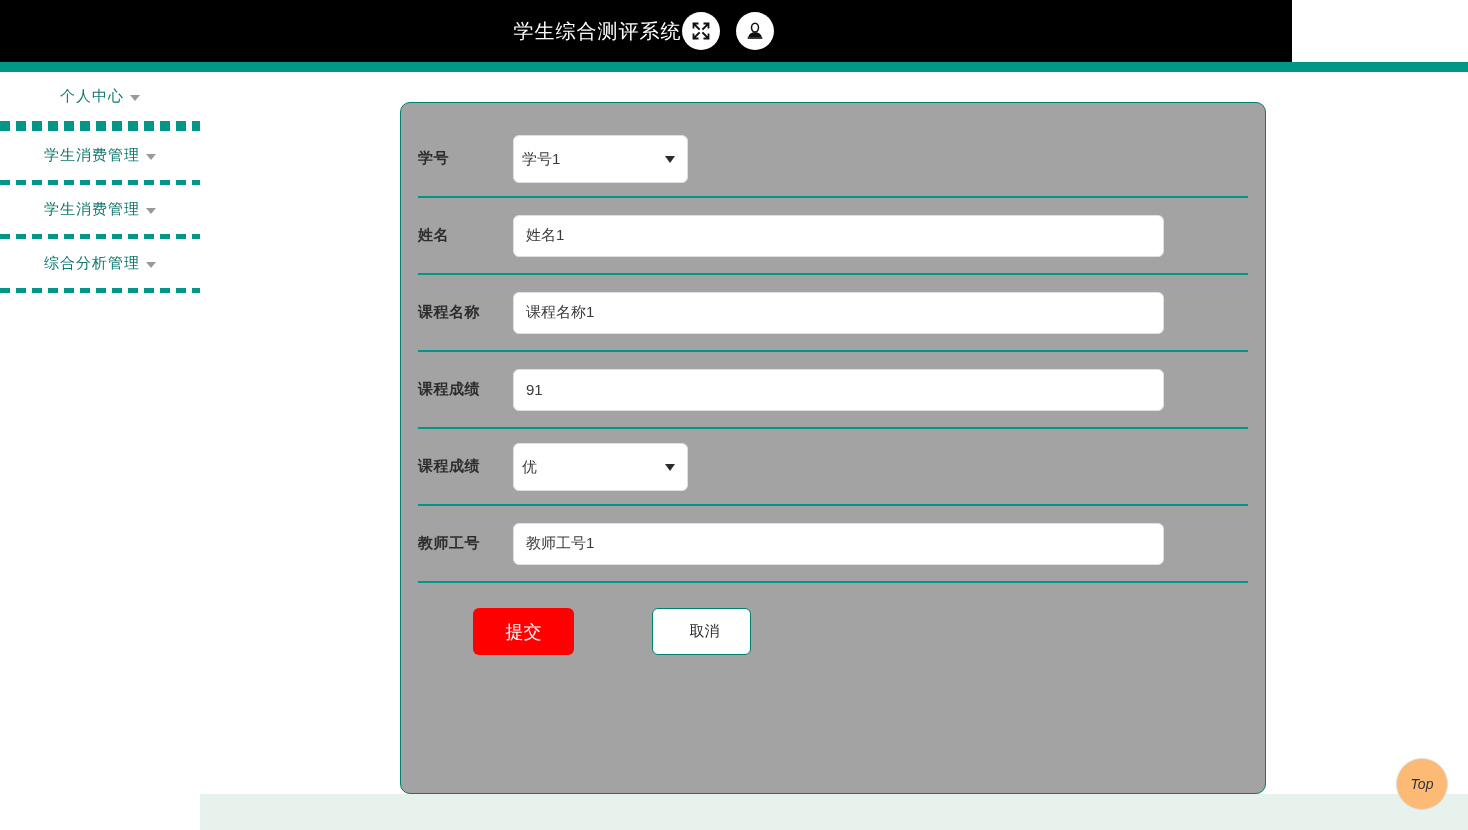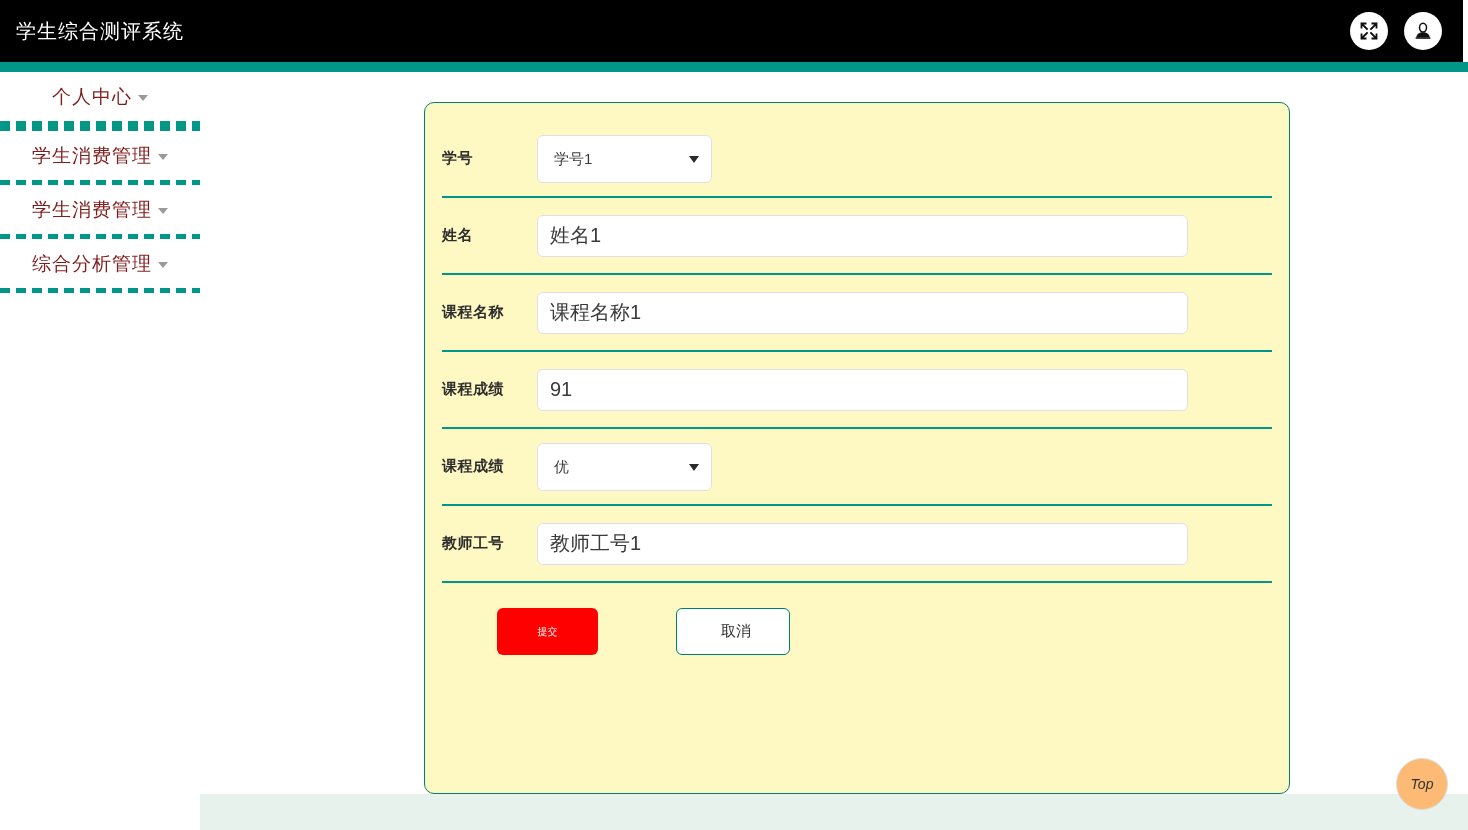--- a/index.html
+++ b/index.html
@@ -8,25 +8,25 @@
     width: 1468px; height: 830px;
     overflow: hidden;
     background: #ffffff;
     font-family: "Liberation Sans", "DejaVu Sans", sans-serif;
   }
 
   
   #top-header {
     position: absolute;
     top: 0; left: 0;
-    width: 1463px; height: 62px;
+    width: 1292px; height: 62px;
     background: #000000;
     display: flex;
     align-items: center;
-    justify-content: space-between;
+    justify-content: center;
   }
   #app-title {
     color: #ffffff;
     font-size: 20px;
     letter-spacing: 1px;
     padding-left: 16px;
     white-space: nowrap;
   }
   #header-actions {
     display: flex;
@@ -61,22 +61,22 @@
   }
   .nav-item {
     height: 49px;
     display: flex;
     align-items: center;
     justify-content: center;
     cursor: pointer;
     background: #ffffff;
   }
   .nav-label {
-    font-size: 19px;
-    color: #7f1d1d;
+    font-size: 15px;
+    color: #0f766e;
     letter-spacing: 1px;
   }
   .caret-down {
     display: inline-block;
     margin-left: 6px;
     width: 0; height: 0;
     border-left: 5px solid transparent;
     border-right: 5px solid transparent;
     border-top: 6px solid #9a9a9a;
     vertical-align: middle;
@@ -86,25 +86,25 @@
   .nav-sep {
     width: 200px;
     height: 5px;
     background-image: repeating-linear-gradient(
         to right, #009688 0 10px, transparent 10px 16px);
   }
 
   
   #form-card {
     position: absolute;
-    top: 102px; left: 424px;
+    top: 102px; left: 400px;
     width: 866px; height: 692px;
     border: 1px solid #00806e;
     border-radius: 10px;
-    background: #fef9c3;
+    background: #a3a3a3;
   }
   #form-inner {
     padding: 18px 17px 0 17px;
   }
   .form-row {
     display: flex;
     align-items: center;
     min-height: 77px;
     border-bottom: 2px solid #009688;
   }
@@ -116,32 +116,32 @@
     font-weight: bold;
     color: #2d2d2d;
     letter-spacing: 0.5px;
   }
   .row-field { flex: 1; display: flex; align-items: center; }
 
   input.text-input {
     height: 42px;
     width: 651px;
     padding: 0 12px;
-    font-size: 20px;
+    font-size: 15px;
     color: #3a3a3a;
     border: 1px solid #e0dfe6;
     border-radius: 6px;
     background: #ffffff;
     outline: none;
     font-family: "Liberation Sans", "DejaVu Sans", sans-serif;
   }
   select.select-input {
     height: 48px;
     width: 175px;
-    padding: 0 30px 0 16px;
+    padding: 0 30px 0 8px;
     font-size: 15px;
     color: #3a3a3a;
     border: 1px solid #e0dfe6;
     border-radius: 6px;
     background: #ffffff;
     outline: none;
     -webkit-appearance: none;
     -moz-appearance: none;
     appearance: none;
     font-family: "Liberation Sans", "DejaVu Sans", sans-serif;
@@ -163,28 +163,28 @@
     display: flex;
     align-items: center;
     padding-top: 25px;
     padding-left: 55px;
     gap: 78px;
   }
   #submit-button {
     width: 101px; height: 47px;
     background: #ff0000;
     color: #ffffff;
-    font-size: 10px;
+    font-size: 18px;
     border: none;
     border-radius: 6px;
     cursor: pointer;
     font-family: "Liberation Sans", "DejaVu Sans", sans-serif;
   }
   #cancel-button {
-    width: 114px; height: 47px;
+    width: 99px; height: 47px;
     background: #ffffff;
     color: #2d2d2d;
     font-size: 15px;
     border: 1px solid #00806e;
     border-radius: 6px;
     cursor: pointer;
     font-family: "Liberation Sans", "DejaVu Sans", sans-serif;
     padding-left: 12px;
   }
 

